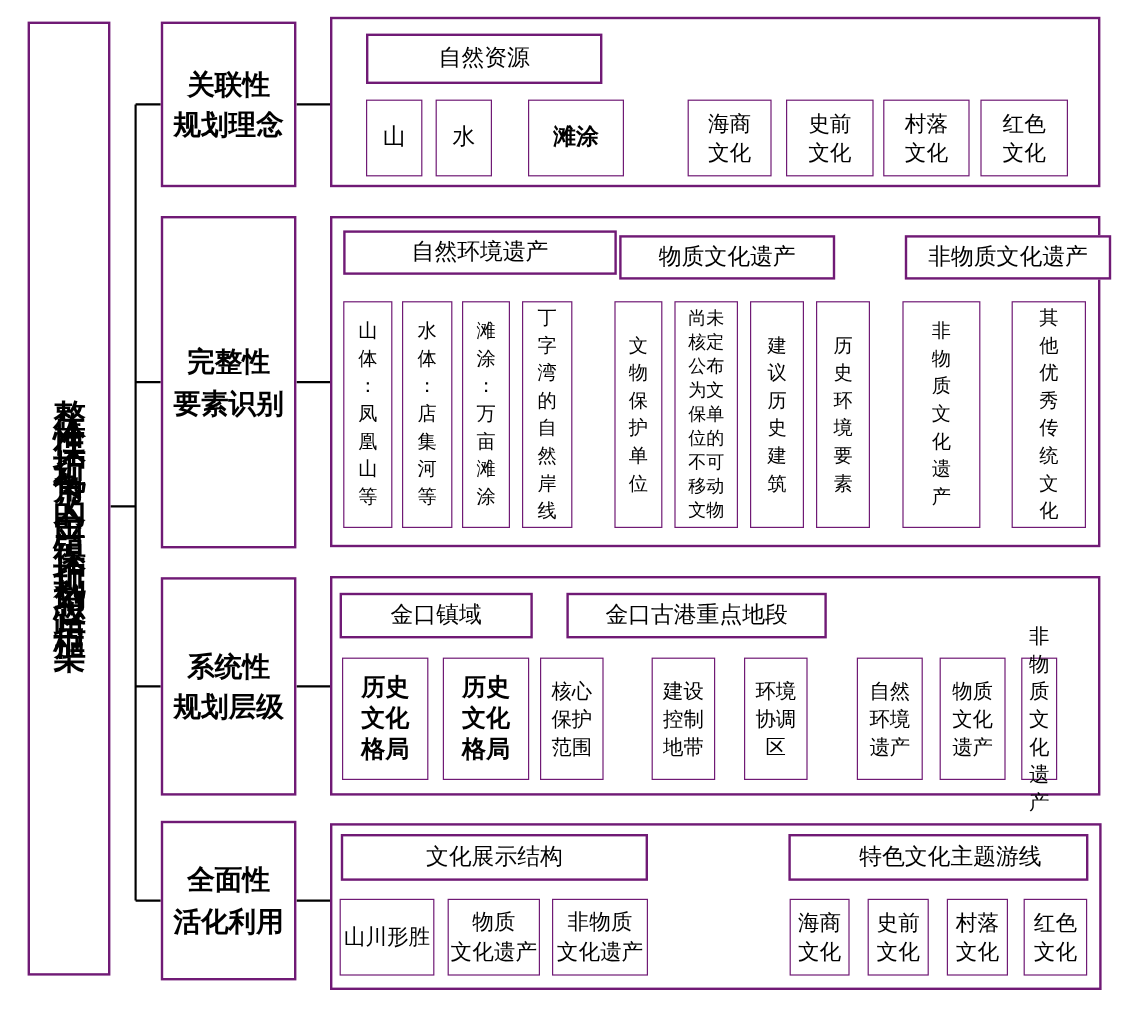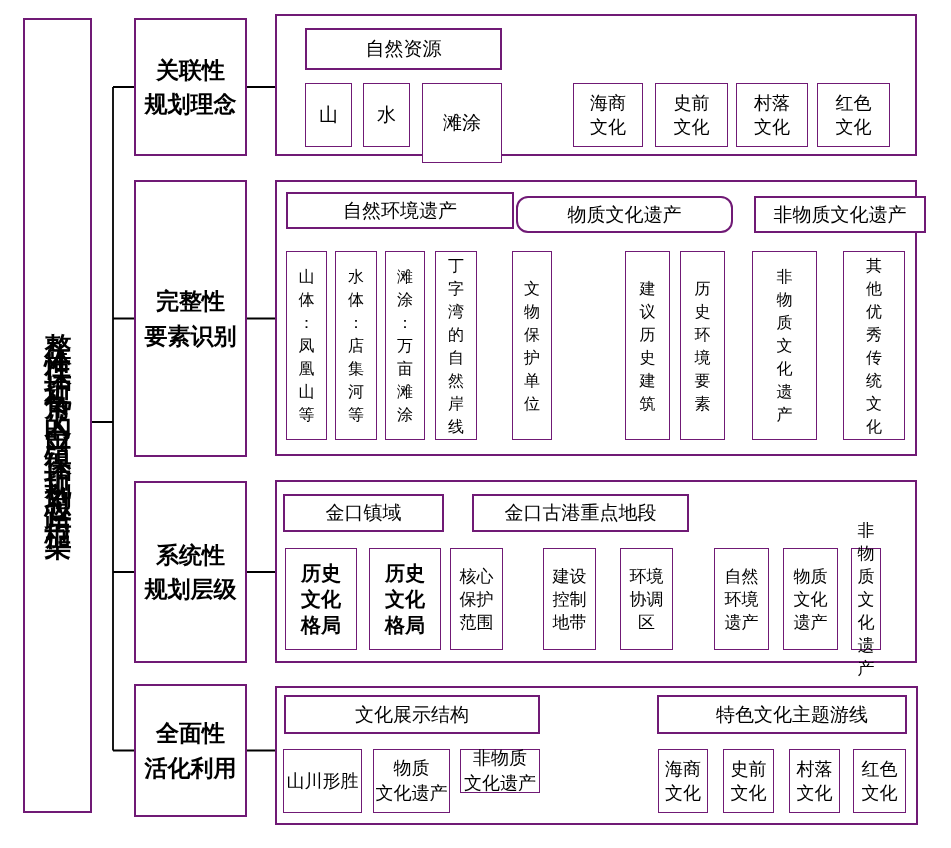--- a/index.html
+++ b/index.html
@@ -65,33 +65,33 @@
 要素识别</div>
   <div class="box label-box" style="left:134px;top:481px;width:113px;height:182px;">系统性
 规划层级</div>
   <div class="box label-box" style="left:134px;top:684px;width:113px;height:133px;">全面性
 活化利用</div>
 
   <div class="box panel" style="left:275px;top:14px;width:642px;height:142px;"></div>
   <div class="box header-box" style="left:305px;top:28px;width:197px;height:42px;">自然资源</div>
   <div class="box leaf p1cell" style="left:305px;top:83px;width:47px;height:64px;">山</div>
   <div class="box leaf p1cell" style="left:363px;top:83px;width:47px;height:64px;">水</div>
-  <div class="box leaf p1cell" style="left:422px;top:83px;width:80px;height:80px;">滩涂</div>
+  <div class="box leaf p1cell" style="left:440px;top:83px;width:80px;height:64px;font-weight:bold;">滩涂</div>
   <div class="box leaf culture" style="left:573px;top:83px;width:70px;height:64px;">海商
 文化</div>
   <div class="box leaf culture" style="left:655px;top:83px;width:73px;height:64px;">史前
 文化</div>
   <div class="box leaf culture" style="left:736px;top:83px;width:72px;height:64px;">村落
 文化</div>
   <div class="box leaf culture" style="left:817px;top:83px;width:73px;height:64px;">红色
 文化</div>
 
   <div class="box panel" style="left:275px;top:180px;width:642px;height:276px;"></div>
   <div class="box header-box" style="left:286px;top:192px;width:228px;height:37px;">自然环境遗产</div>
-  <div class="box header-box" style="left:516px;top:196px;width:217px;height:37px;border-radius:12px;">物质文化遗产</div>
+  <div class="box header-box" style="left:516px;top:196px;width:180px;height:37px;">物质文化遗产</div>
   <div class="box header-box" style="left:754px;top:196px;width:172px;height:37px;">非物质文化遗产</div>
   <div class="box leaf vcell" style="left:286px;top:251px;width:41px;height:189px;">山
 体
 ：
 凤
 凰
 山
 等</div>
   <div class="box leaf vcell" style="left:335px;top:251px;width:42px;height:189px;">水
 体
@@ -114,20 +114,29 @@
 自
 然
 岸
 线</div>
   <div class="box leaf vcell" style="left:512px;top:251px;width:40px;height:189px;">文
 物
 保
 护
 单
 位</div>
+  <div class="box leaf vcell-tight" style="left:562px;top:251px;width:53px;height:189px;">尚未
+核定
+公布
+为文
+保单
+位的
+不可
+移动
+文物</div>
   <div class="box leaf vcell" style="left:625px;top:251px;width:45px;height:189px;">建
 议
 历
 史
 建
 筑</div>
   <div class="box leaf vcell" style="left:680px;top:251px;width:45px;height:189px;">历
 史
 环
 境
@@ -177,21 +186,21 @@
 质文
 化遗
 产</div>
 
   <div class="box panel" style="left:275px;top:686px;width:643px;height:139px;"></div>
   <div class="box header-box" style="left:284px;top:695px;width:256px;height:39px;">文化展示结构</div>
   <div class="box header-box" style="left:657px;top:695px;width:250px;height:39px;padding-left:20px;">特色文化主题游线</div>
   <div class="box leaf p4cell" style="left:283px;top:749px;width:79px;height:64px;">山川形胜</div>
   <div class="box leaf p4cell" style="left:373px;top:749px;width:77px;height:64px;">物质
 文化遗产</div>
-  <div class="box leaf p4cell" style="left:460px;top:749px;width:80px;height:44px;">非物质
+  <div class="box leaf p4cell" style="left:460px;top:749px;width:80px;height:64px;">非物质
 文化遗产</div>
   <div class="box leaf culture" style="left:658px;top:749px;width:50px;height:64px;">海商
 文化</div>
   <div class="box leaf culture" style="left:723px;top:749px;width:51px;height:64px;">史前
 文化</div>
   <div class="box leaf culture" style="left:789px;top:749px;width:51px;height:64px;">村落
 文化</div>
   <div class="box leaf culture" style="left:853px;top:749px;width:53px;height:64px;">红色
 文化</div>
 

